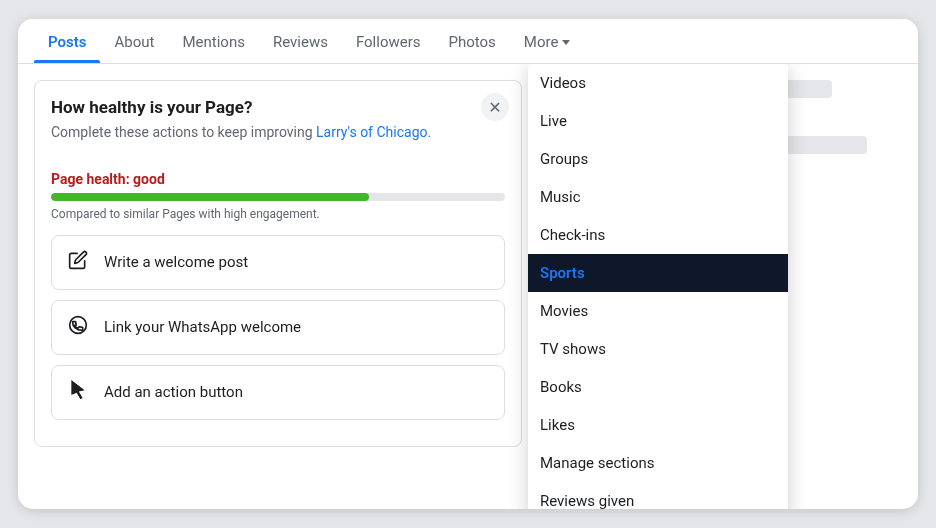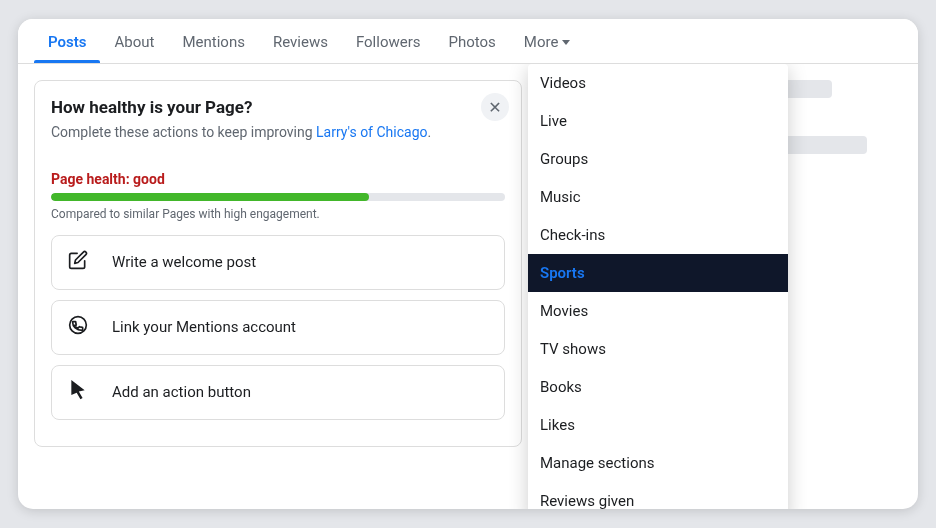--- a/index.html
+++ b/index.html
@@ -150,21 +150,21 @@
       color: #606770;
       margin-bottom: 14px;
     }
     
     .action-item {
       border: 1px solid #ddd;
       border-radius: 8px;
       padding: 14px 16px;
       display: flex;
       align-items: center;
-      gap: 24px;
+      gap: 16px;
       cursor: pointer;
       margin-bottom: 10px;
       background: #fff;
     }
     .action-icon {
       font-size: 20px;
       color: #1c1e21;
       flex-shrink: 0;
     }
     .action-label {
@@ -257,21 +257,21 @@
           <span class="action-label">Write a welcome post</span>
         </div>
 
         <div class="action-item">
           <span class="action-icon">
             <svg width="20" height="20" viewBox="0 0 24 24" fill="none" stroke="currentColor" stroke-width="2" stroke-linecap="round" stroke-linejoin="round">
                 <circle cx="12" cy="12" r="10"></circle>
                 <path d="M8 12.5c.8 1.6 2.3 2.8 4 3.2l1.5-1.5c.2-.2.4-.2.6-.1 1 .4 2 .6 3 .6.3 0 .5.2.5.5v2.8c0 .3-.2.5-.5.5C9.9 18.5 5.5 14 5.5 8.5c0-.3.2-.5.5-.5h2.8c.3 0 .5.2.5.5 0 1 .2 2 .6 3 .1.2 0 .4-.1.6L8 12.5z"></path>
               </svg>
           </span>
-          <span class="action-label">Link your Mentions account</span>
+          <span class="action-label">Link your WhatsApp welcome</span>
         </div>
 
         <div class="action-item">
           <span class="action-icon">
             <svg width="20" height="20" viewBox="0 0 24 24" fill="currentColor">
                 <path d="M4 0l16 12.3-7 1.5 4.5 7.8-2.6 1.5-4.5-7.8L4 18V0z"></path>
               </svg>
           </span>
           <span class="action-label">Add an action button</span>
         </div>

